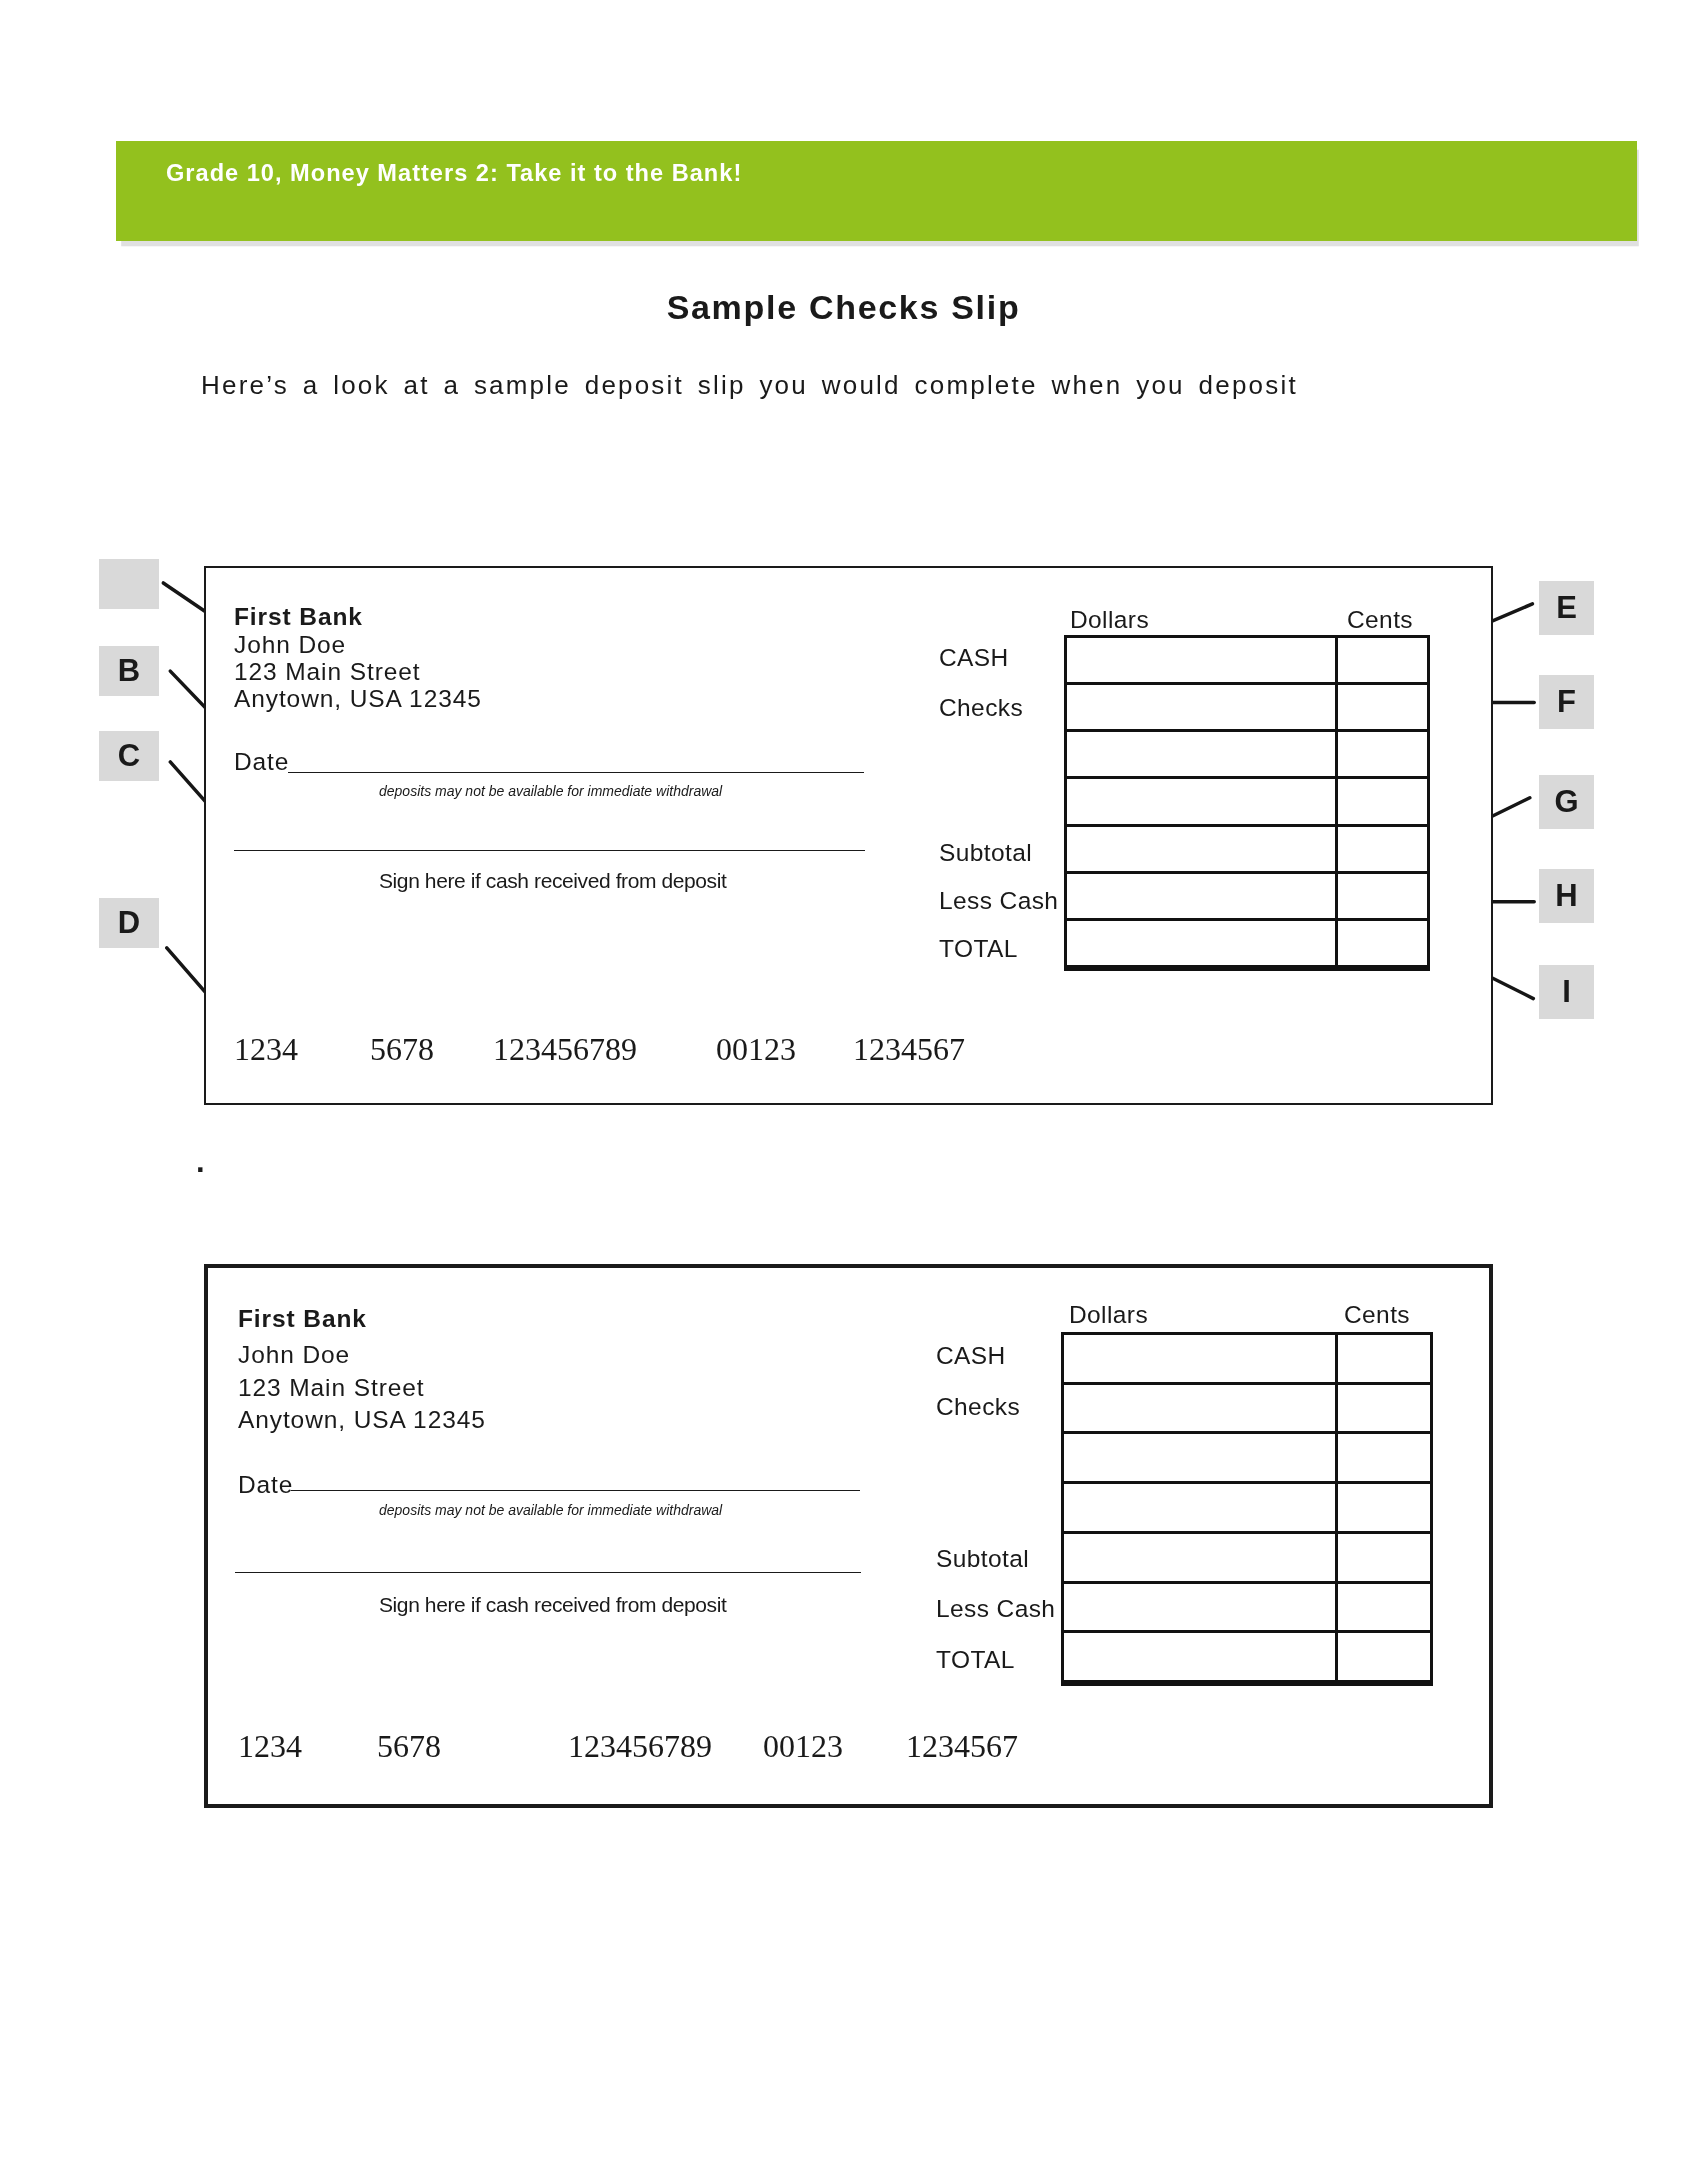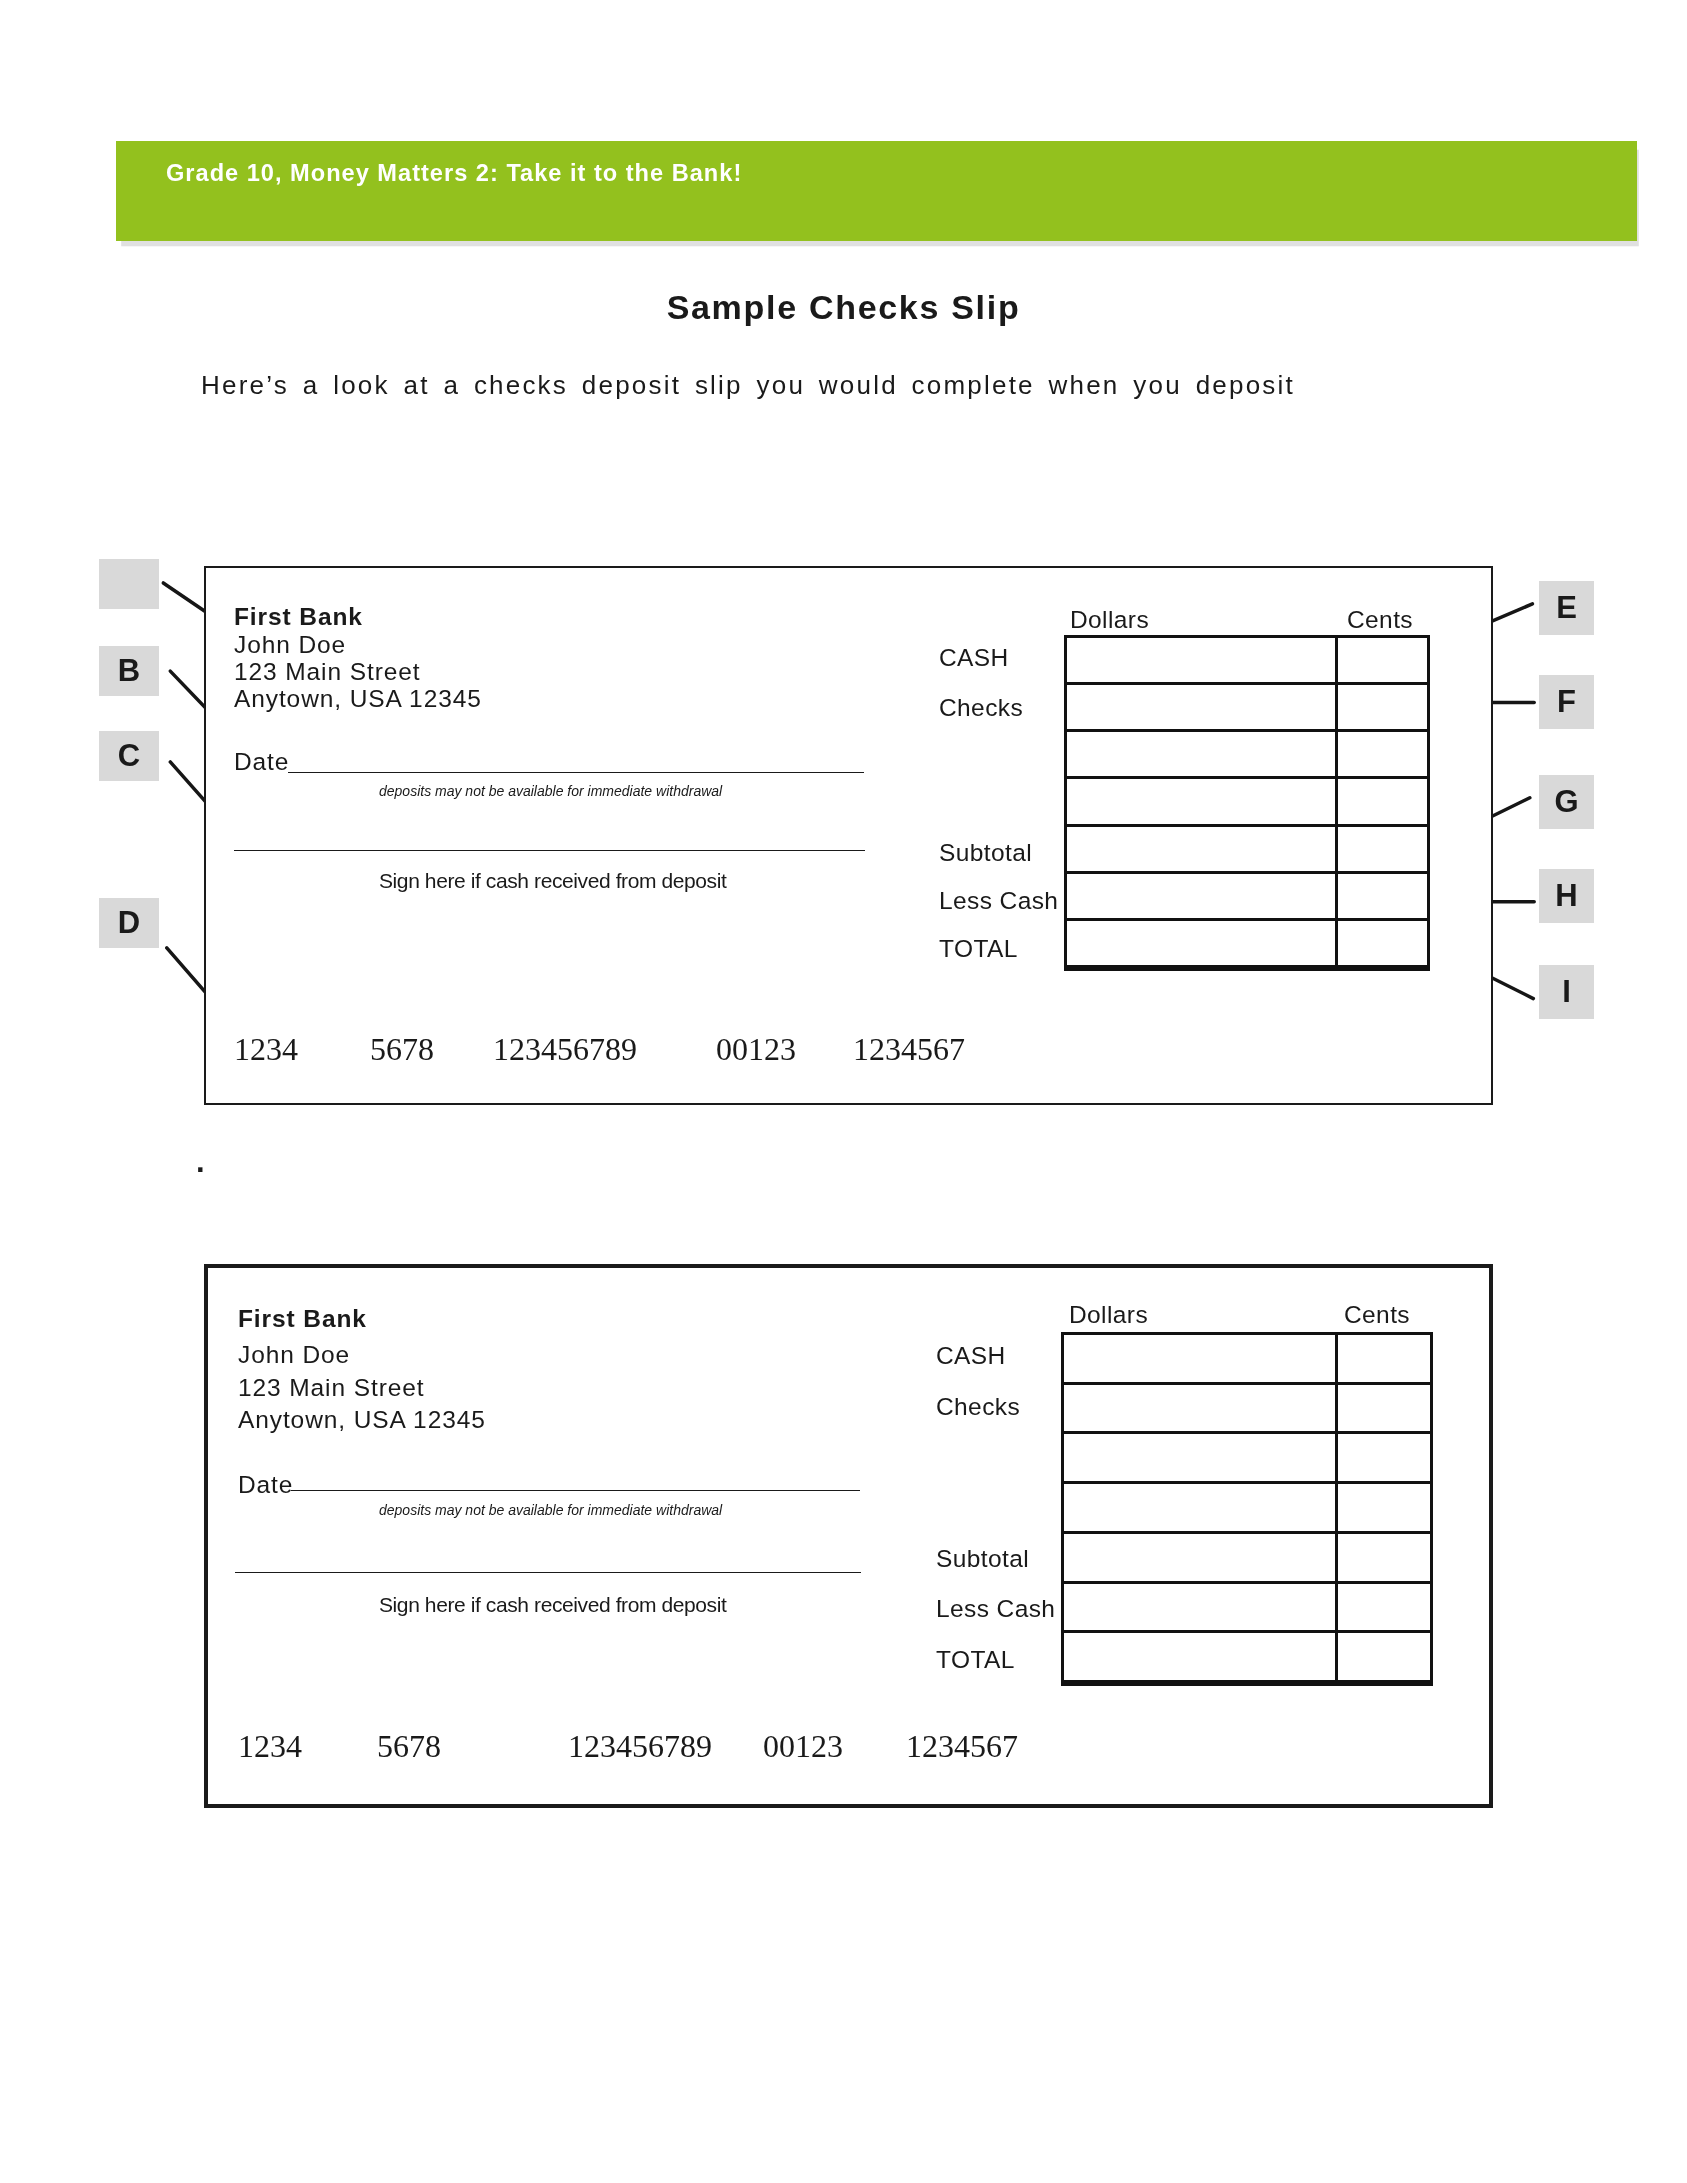--- a/index.html
+++ b/index.html
@@ -54,21 +54,21 @@
 </head>
 <body>
 
 <div class="page">
 
   <header class="banner">
     <div>Grade 10, Money Matters 2: Take it to the Bank!</div>
   </header>
 
   <h1 class="title">Sample Checks Slip</h1>
-  <p class="intro"><span>Here’s a look at a checks deposit slip you would complete when you deposit</span><br></p>
+  <p class="intro"><span>Here’s a look at a sample deposit slip you would complete when you deposit</span><br></p>
 
   <svg class="svg-lines" width="1687" height="2184" viewBox="0 0 1932 2500">
     <g stroke="#161616" stroke-width="4" stroke-linecap="round">
       <line x1="187" y1="667" x2="262" y2="718"></line>
       <line x1="195" y1="768" x2="266" y2="842"></line>
       <line x1="195" y1="872" x2="266" y2="952"></line>
       <line x1="191" y1="1085" x2="265" y2="1170"></line>
       <line x1="1645" y1="738" x2="1755" y2="691"></line>
       <line x1="1641" y1="804" x2="1757" y2="804"></line>
       <line x1="1644" y1="966" x2="1752" y2="913"></line>

